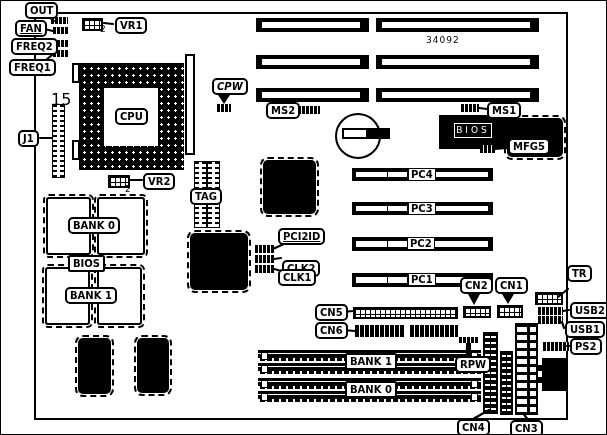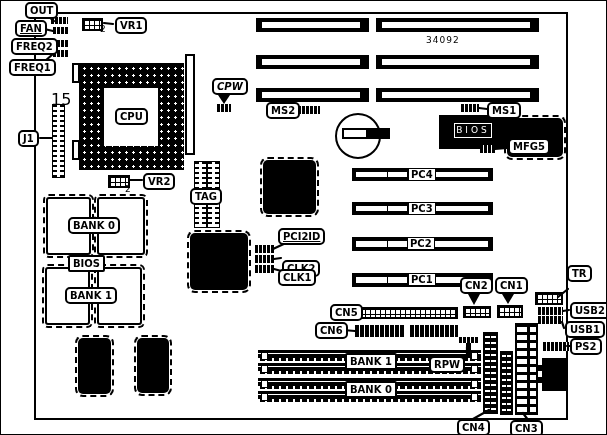--- a/index.html
+++ b/index.html
@@ -177,21 +177,21 @@
       <span class="ws" style="left:81px; width:55px;"></span>
   </div>
   <div class="sq" style="left:406px; top:236px;">PC2</div>
   <div class="pci" style="left:351px; top:272px; height:14px;">
     <span class="ws" style="left:4px; width:31px;"></span>
       <span class="ws" style="left:36px; width:19px;"></span>
       <span class="ws" style="left:81px; width:55px;"></span>
   </div>
   <div class="sq" style="left:407px; top:272px;">PC1</div>
 
-  <div class="lbl" style="left:329px; top:303px;">CN5</div>
+  <div class="lbl" style="left:314px; top:303px;">CN5</div>
   <div class="grid" style="left:352px; top:306px; width:101px; height:8px;"></div>
   <div class="lbl" style="left:314px; top:321px;">CN6</div>
   <div class="jh" style="left:354px; top:324px; width:103px; height:12px; background-image:linear-gradient(90deg, transparent 0 48%, #fff 48% 52%, transparent 52%), repeating-linear-gradient(90deg, transparent 0 4px, #fff 4px 5px);"></div>
 
   <div class="lbl" style="left:459px; top:276px;">CN2</div>
   <div class="grid" style="left:462px; top:305px; width:24px; height:8px;"></div>
   <div class="lbl" style="left:494px; top:276px;">CN1</div>
   <div class="grid" style="left:496px; top:304px; width:22px; height:9px;"></div>
 
   <div class="lbl" style="left:566px; top:264px;">TR</div>
@@ -202,21 +202,21 @@
   <div class="lbl" style="left:564px; top:320px;">USB1</div>
   <div class="jh" style="left:542px; top:341px; width:26px; height:9px;"></div>
   <div class="lbl" style="left:569px; top:337px;">PS2</div>
 
   <div class="blackfill" style="left:541px; top:357px; width:26px; height:33px;"></div>
   <div class="blackfill" style="left:536px; top:364px; width:5px; height:6px;"></div>
   <div class="blackfill" style="left:536px; top:376px; width:5px; height:6px;"></div>
 
   <div class="jh" style="left:458px; top:336px; width:19px; height:6px;"></div>
   <div class="blackfill" style="left:465px; top:342px; width:5px; height:11px;"></div>
-  <div class="lbl" style="left:428px; top:355px;">RPW</div>
+  <div class="lbl" style="left:454px; top:355px;">RPW</div>
 
   <div class="simm" style="left:257px; top:349px;"></div>
   <div class="simm" style="left:257px; top:362px;"></div>
   <div class="simm" style="left:257px; top:377px;"></div>
   <div class="simm" style="left:257px; top:390px;"></div>
   <div class="lbl" style="left:344px; top:352px; border-radius:2px;">BANK 1</div>
   <div class="lbl" style="left:344px; top:380px; border-radius:2px;">BANK 0</div>
 
   <div class="pinv" style="left:482px; top:331px; width:11px; height:78px;"></div>
   <div class="pinv" style="left:499px; top:350px; width:9px; height:60px;"></div>

